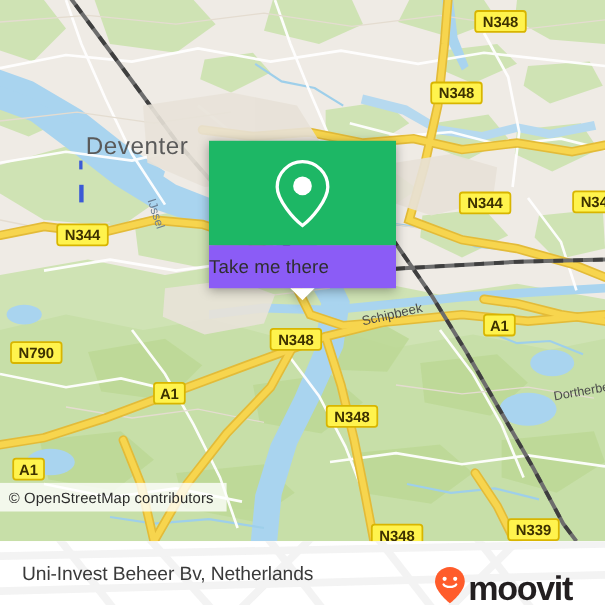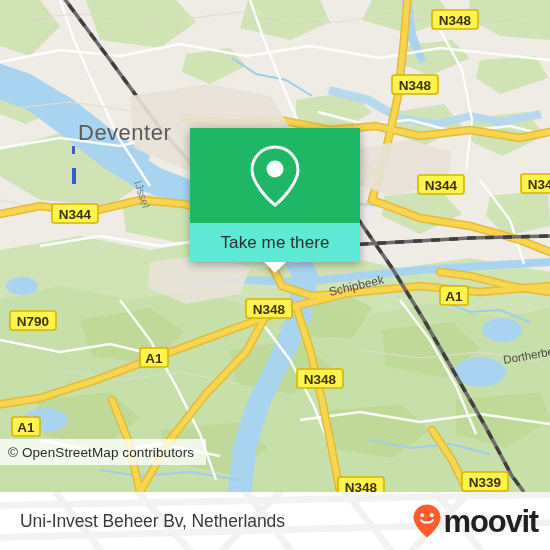--- a/index.html
+++ b/index.html
@@ -56,24 +56,23 @@
   #popup-top {
     height: 95px;
     background: #1db765;
     display: flex;
     align-items: center;
     justify-content: center;
   }
   #popup-bottom {
     position: relative;
     height: 39px;
-    background: #5eead4;
+    background: #8b5cf6;
     display: flex;
     align-items: center;
-    justify-content: center;
   }
   #popup-label {
     font-size: 17px;
     color: #2e2e2e;
     letter-spacing: 0.1px;
   }
   #popup-tail {
     position: absolute;
     left: 50%;
     bottom: -11px;
@@ -106,25 +105,25 @@
     top: 0;
     height: 58px;
     display: flex;
     align-items: center;
     font-size: 17.5px;
     color: #3a3a3a;
     letter-spacing: -0.1px;
   }
   #brand {
     position: absolute;
-    right: 12px;
+    right: 30px;
     top: 0;
     height: 58px;
     display: flex;
-    align-items: center;
+    align-items: flex-end;
     gap: 2px;
   }
   #brand-wordmark {
     font-size: 31px;
     font-weight: bold;
     color: #231f20;
     letter-spacing: -1.2px;
     line-height: 1;
   }
 </style>

